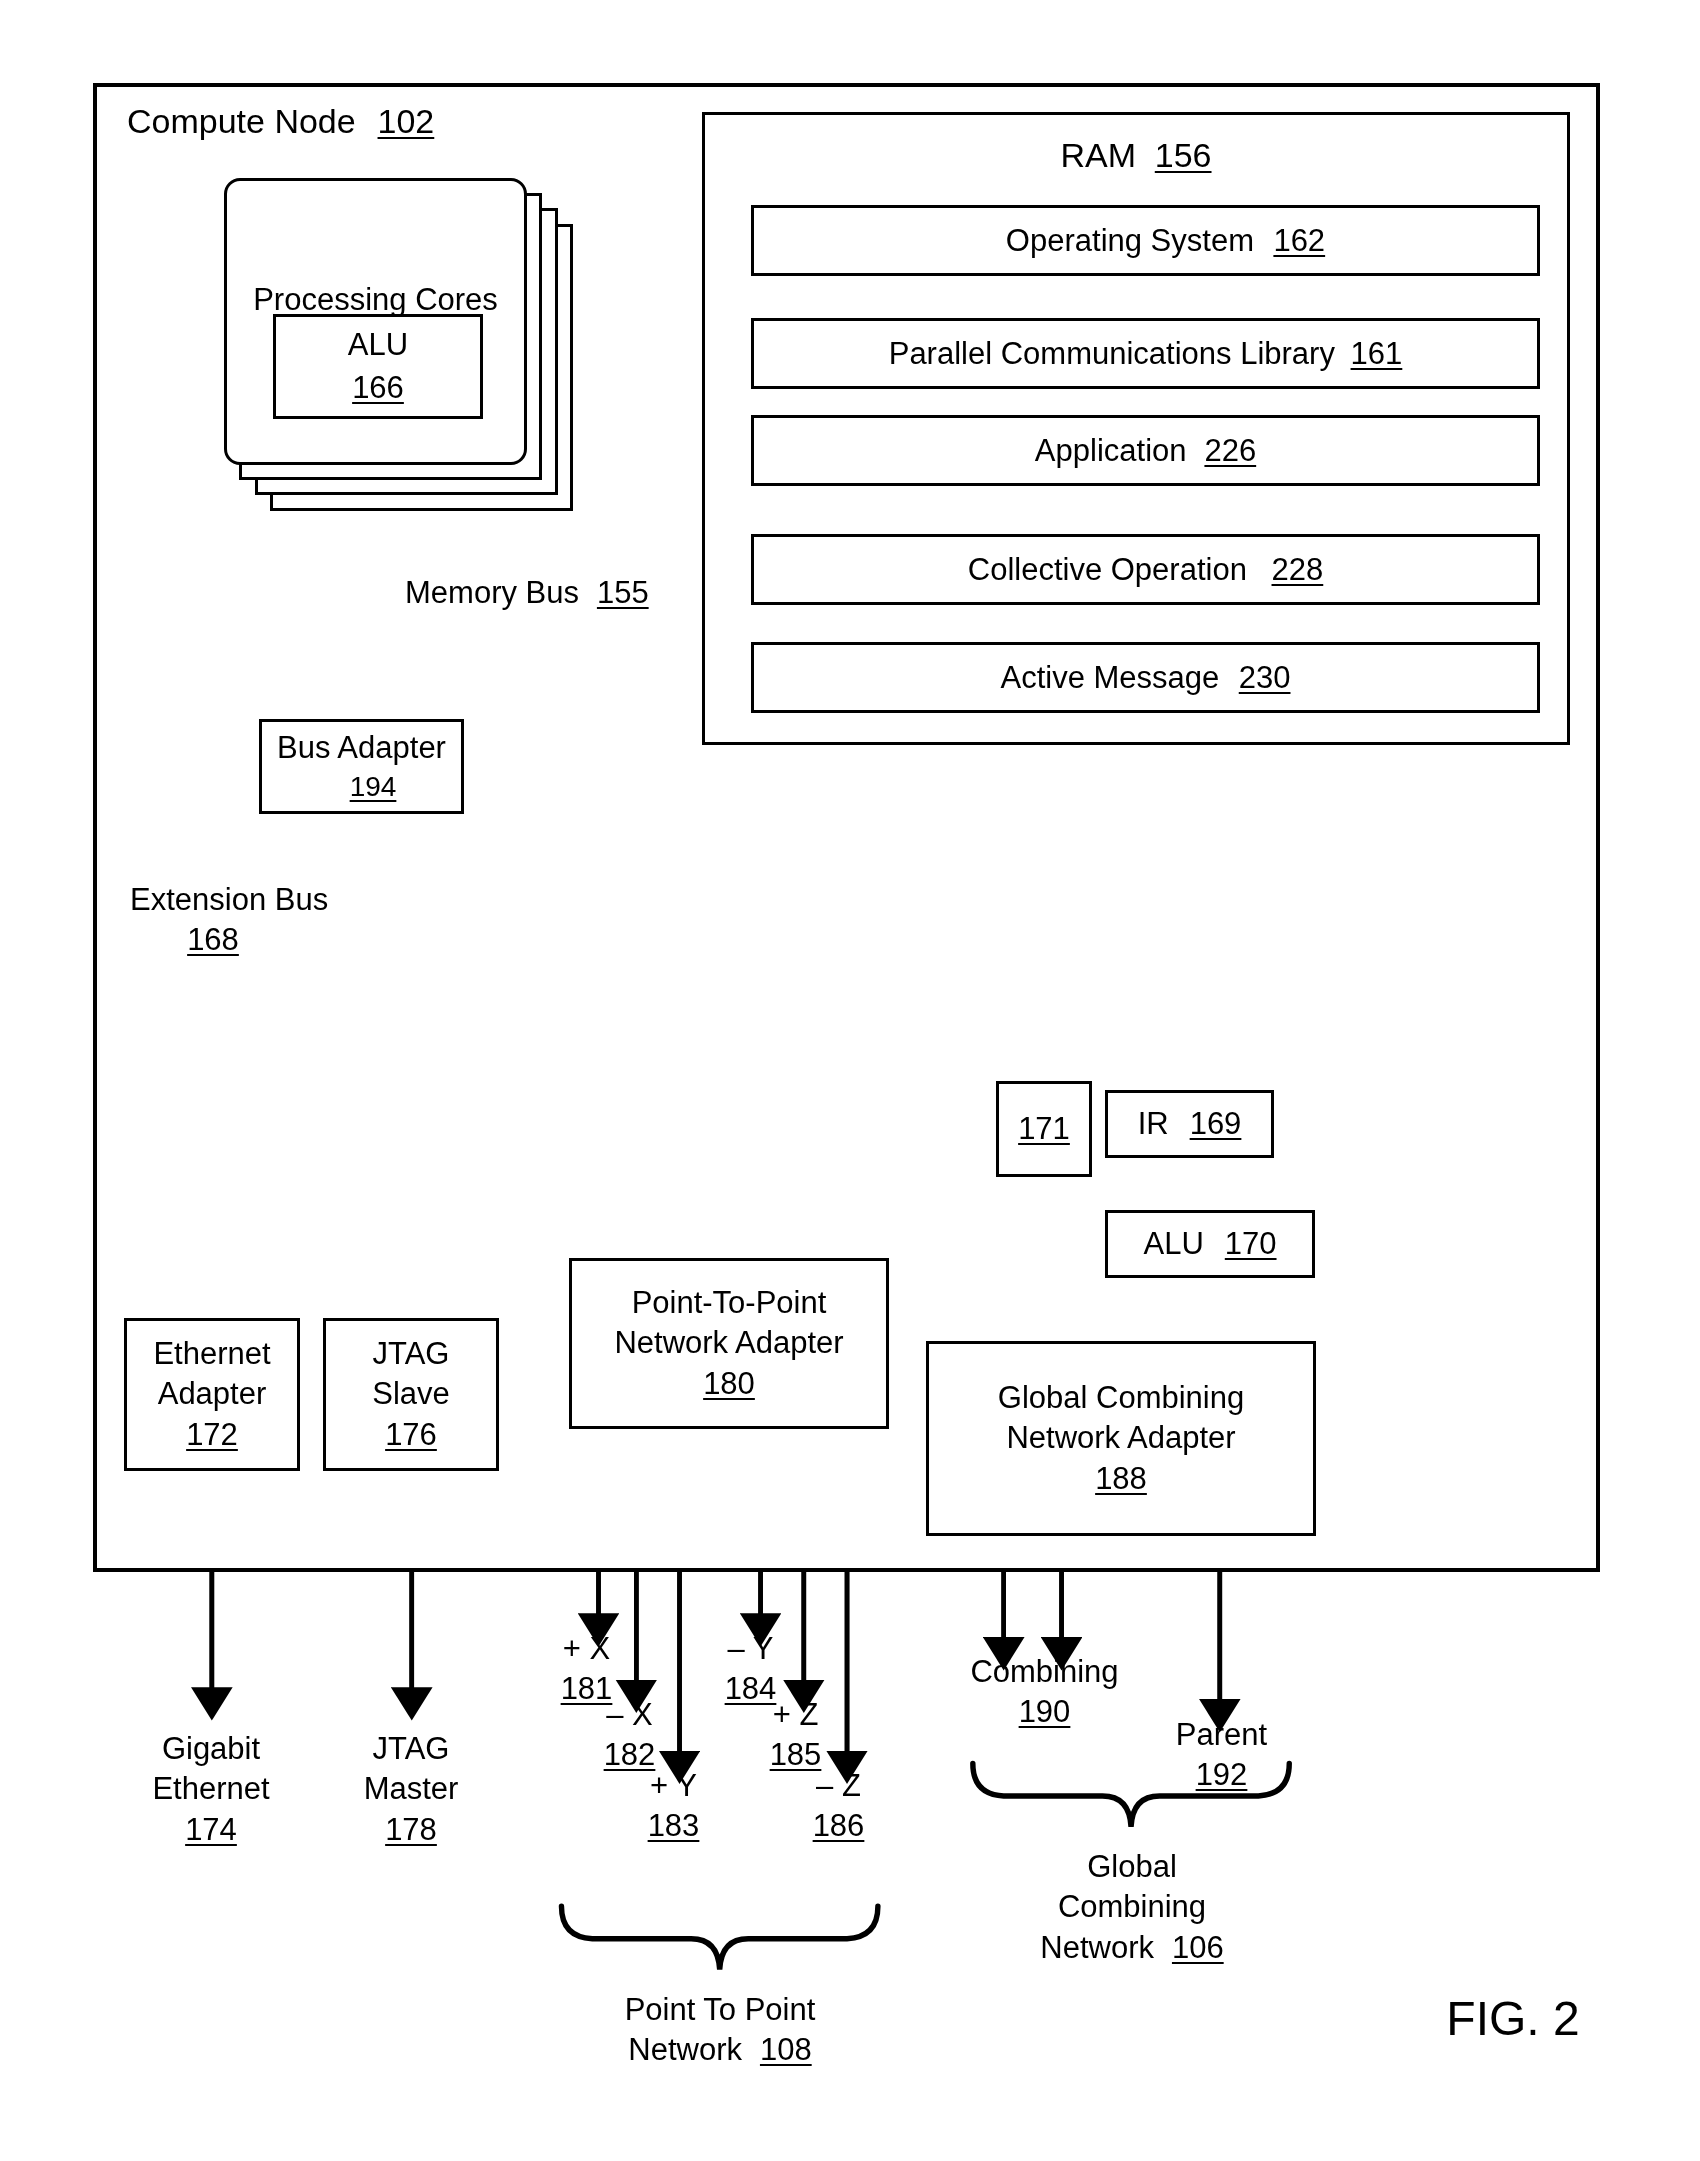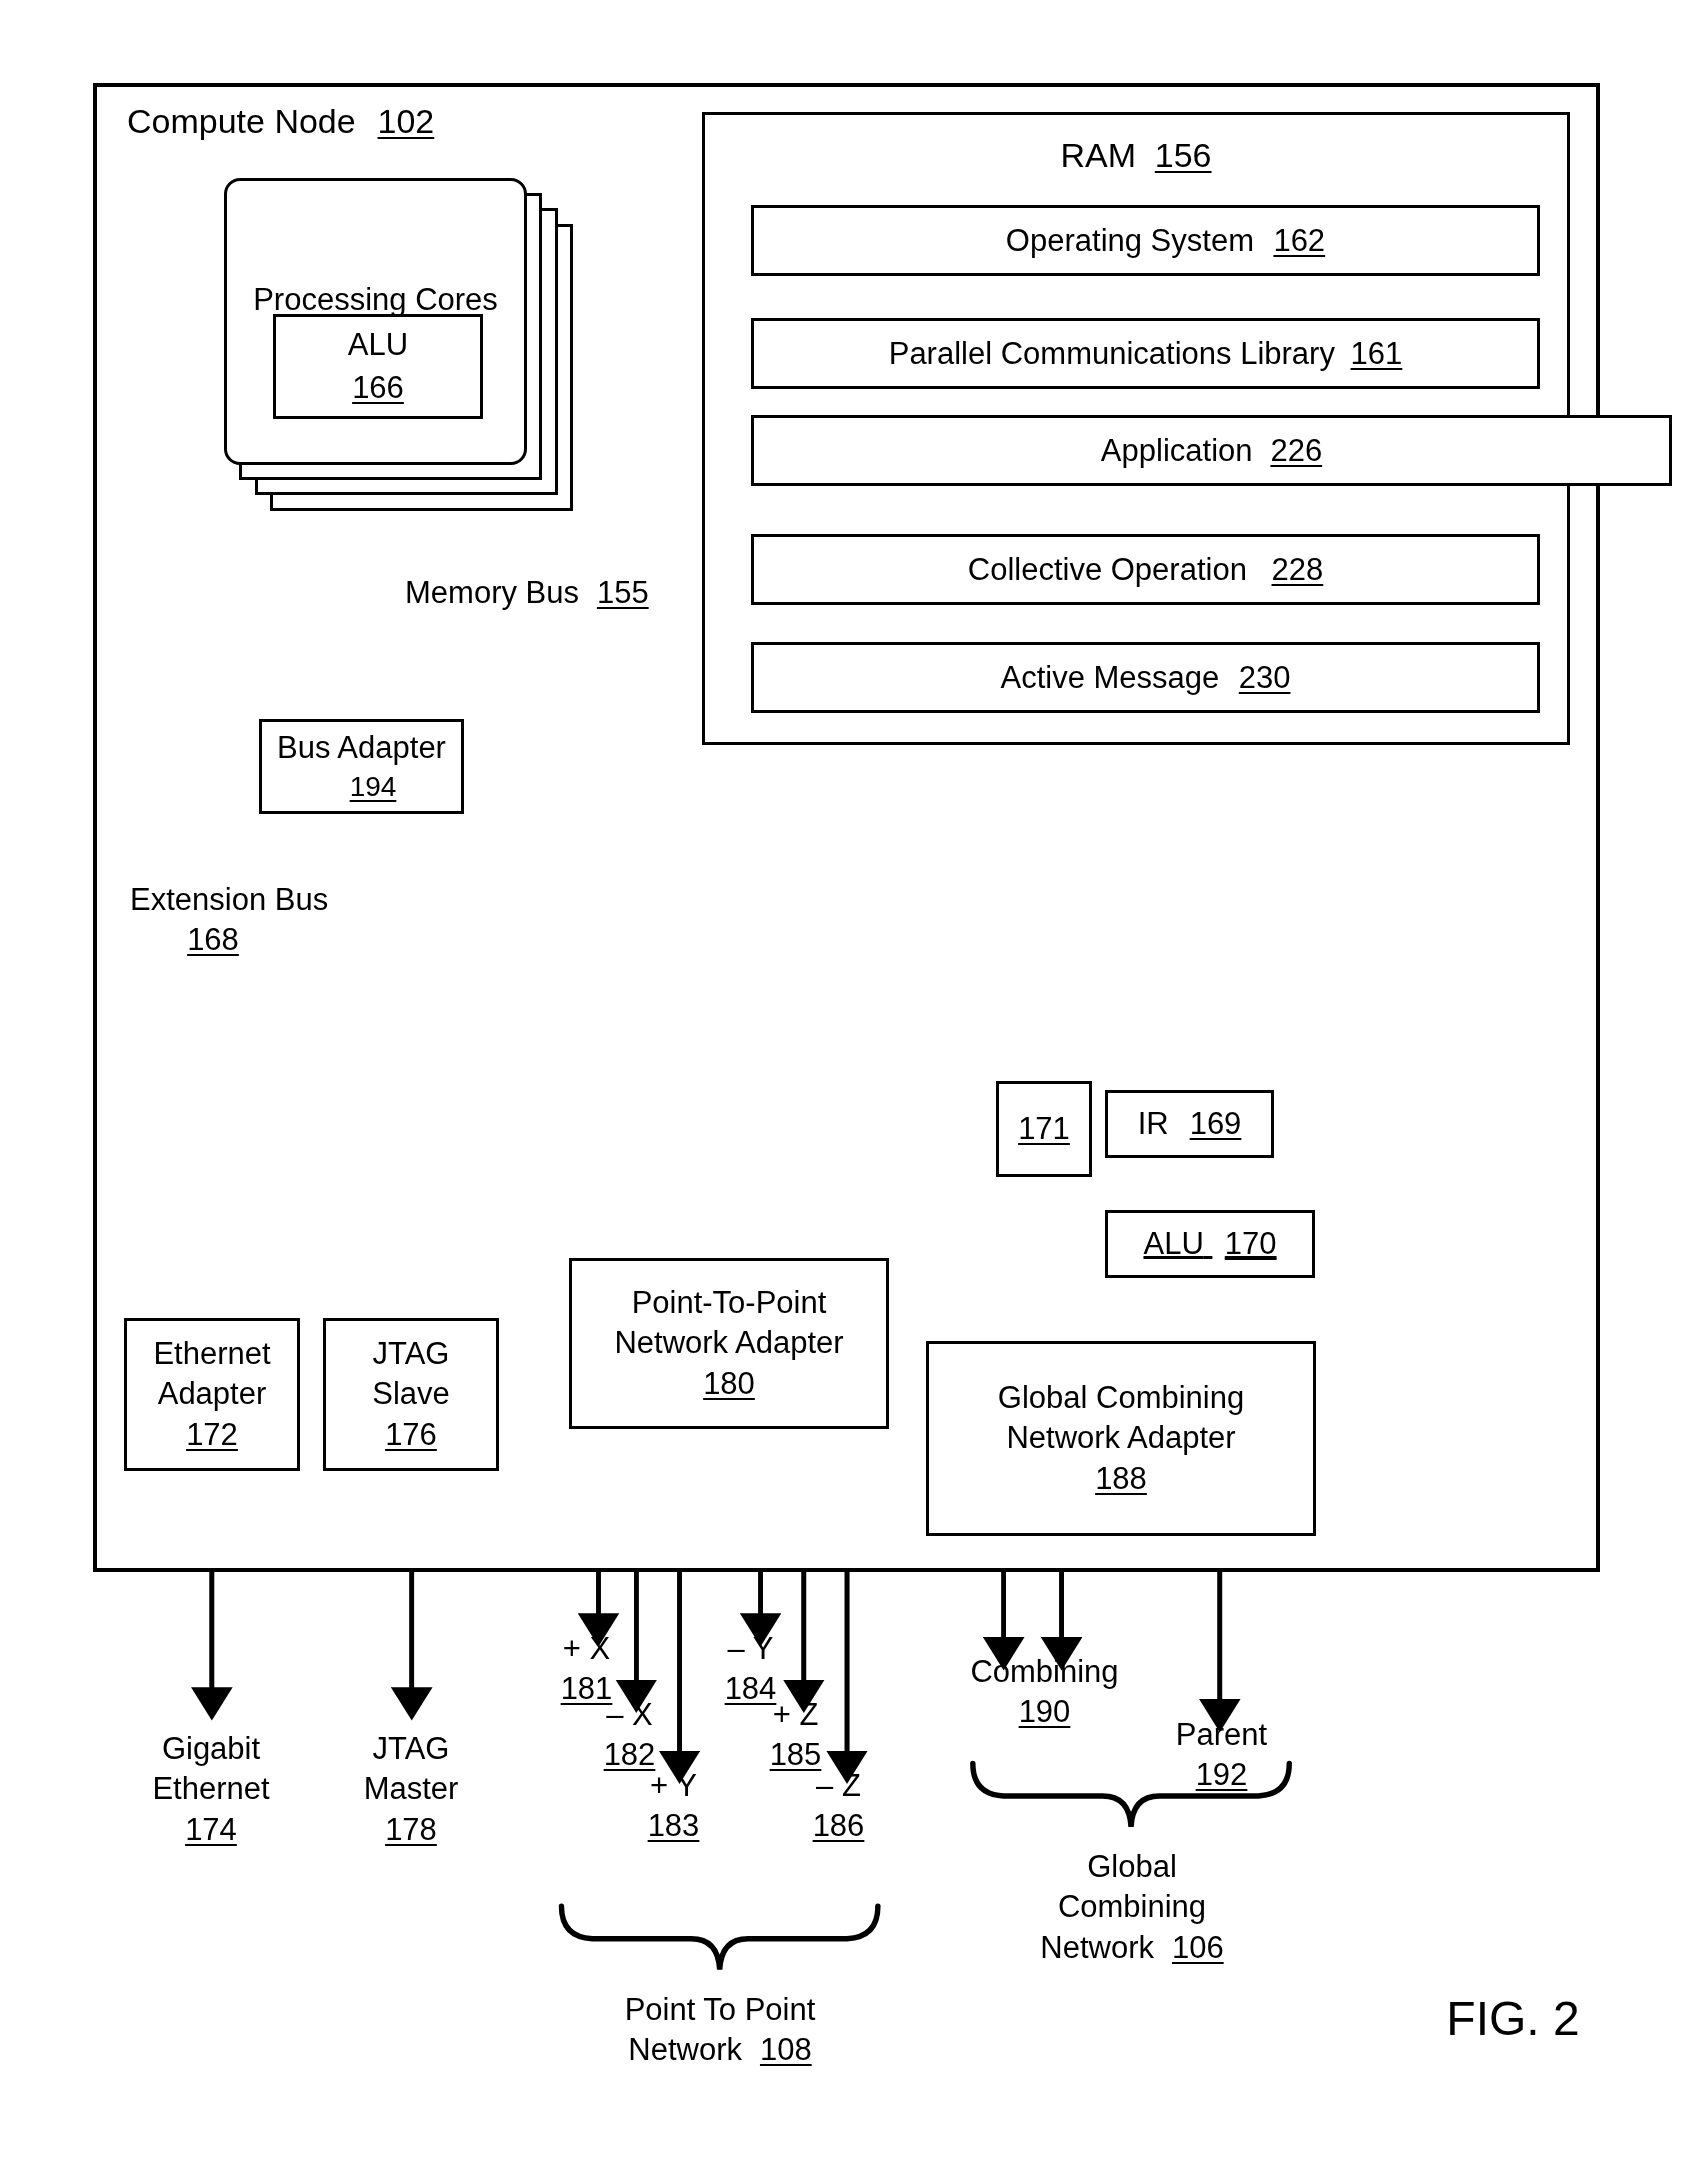--- a/index.html
+++ b/index.html
@@ -160,21 +160,21 @@
       <span>Operating System</span>
       <span class="u" style="margin-left:10.8px;">162</span>
     </div>
   </div>
   <div class="box thinbox" style="left:751px;top:318px;width:789px;height:71px;">
     <div style="font-size:31px;">
       <span>Parallel Communications Library</span>
       <span class="u" style="margin-left:7px;">161</span>
     </div>
   </div>
-  <div class="box thinbox" style="left:751px;top:415px;width:921px;height:71px;">
+  <div class="box thinbox" style="left:751px;top:415px;width:789px;height:71px;">
     <div style="font-size:31px;">
       <span>Application</span>
       <span class="u" style="margin-left:9.3px;">226</span>
     </div>
   </div>
   <div class="box thinbox" style="left:751px;top:534px;width:789px;height:71px;">
     <div style="font-size:31px;">
       <span>Collective Operation</span>
       <span class="u" style="margin-left:16px;text-align:center;">228</span>
     </div>
@@ -205,21 +205,21 @@
     <div class="u" style="font-size:31px;">171</div>
   </div>
 
   <div class="box" style="left:1105px;top:1090px;width:169px;height:68px;">
     <div style="font-size:31px;">
       <span>IR</span>
       <span class="u" style="margin-left:12.4px;">169</span>
     </div>
   </div>
 
-  <div class="box" style="left:1105px;top:1210px;width:210px;height:68px;text-decoration:underline;">
+  <div class="box" style="left:1105px;top:1210px;width:210px;height:68px;">
     <div style="font-size:31px;">
       <span>ALU</span>
       <span class="u" style="margin-left:12.4px;">170</span>
     </div>
   </div>
 
   <div class="box" style="left:124px;top:1318px;width:176px;height:153px;">
     <div style="font-size:31px;">Ethernet</div>
     <div style="font-size:31px;">Adapter</div>
     <div class="u" style="font-size:31px;margin-top:1.5px;">172</div>

